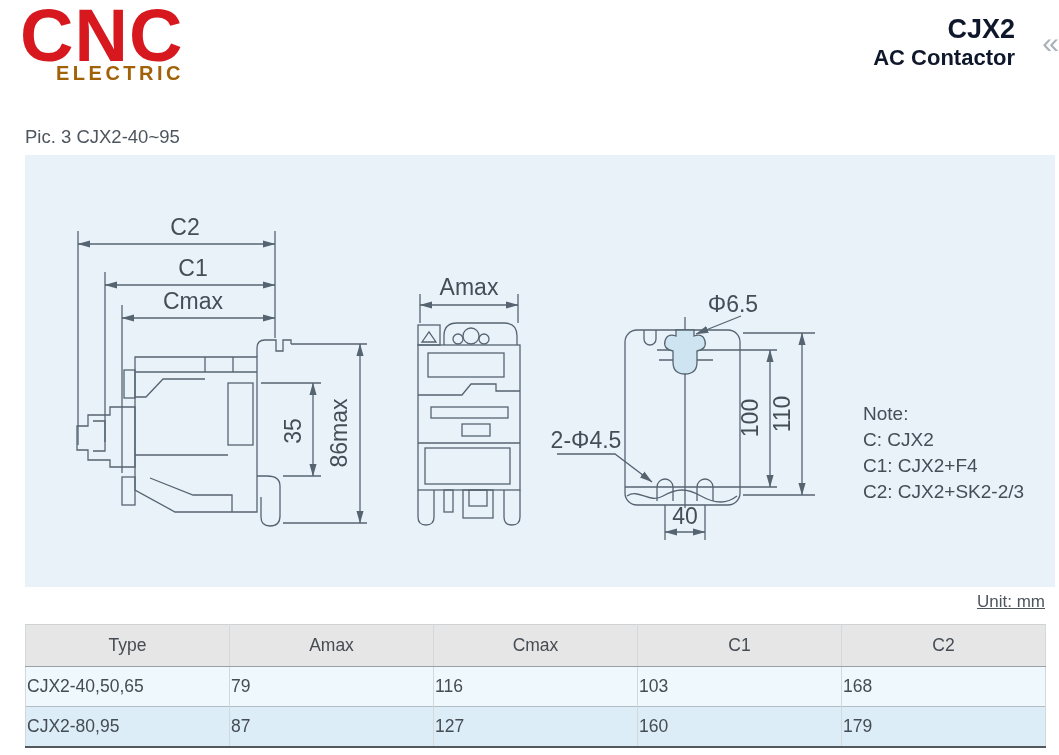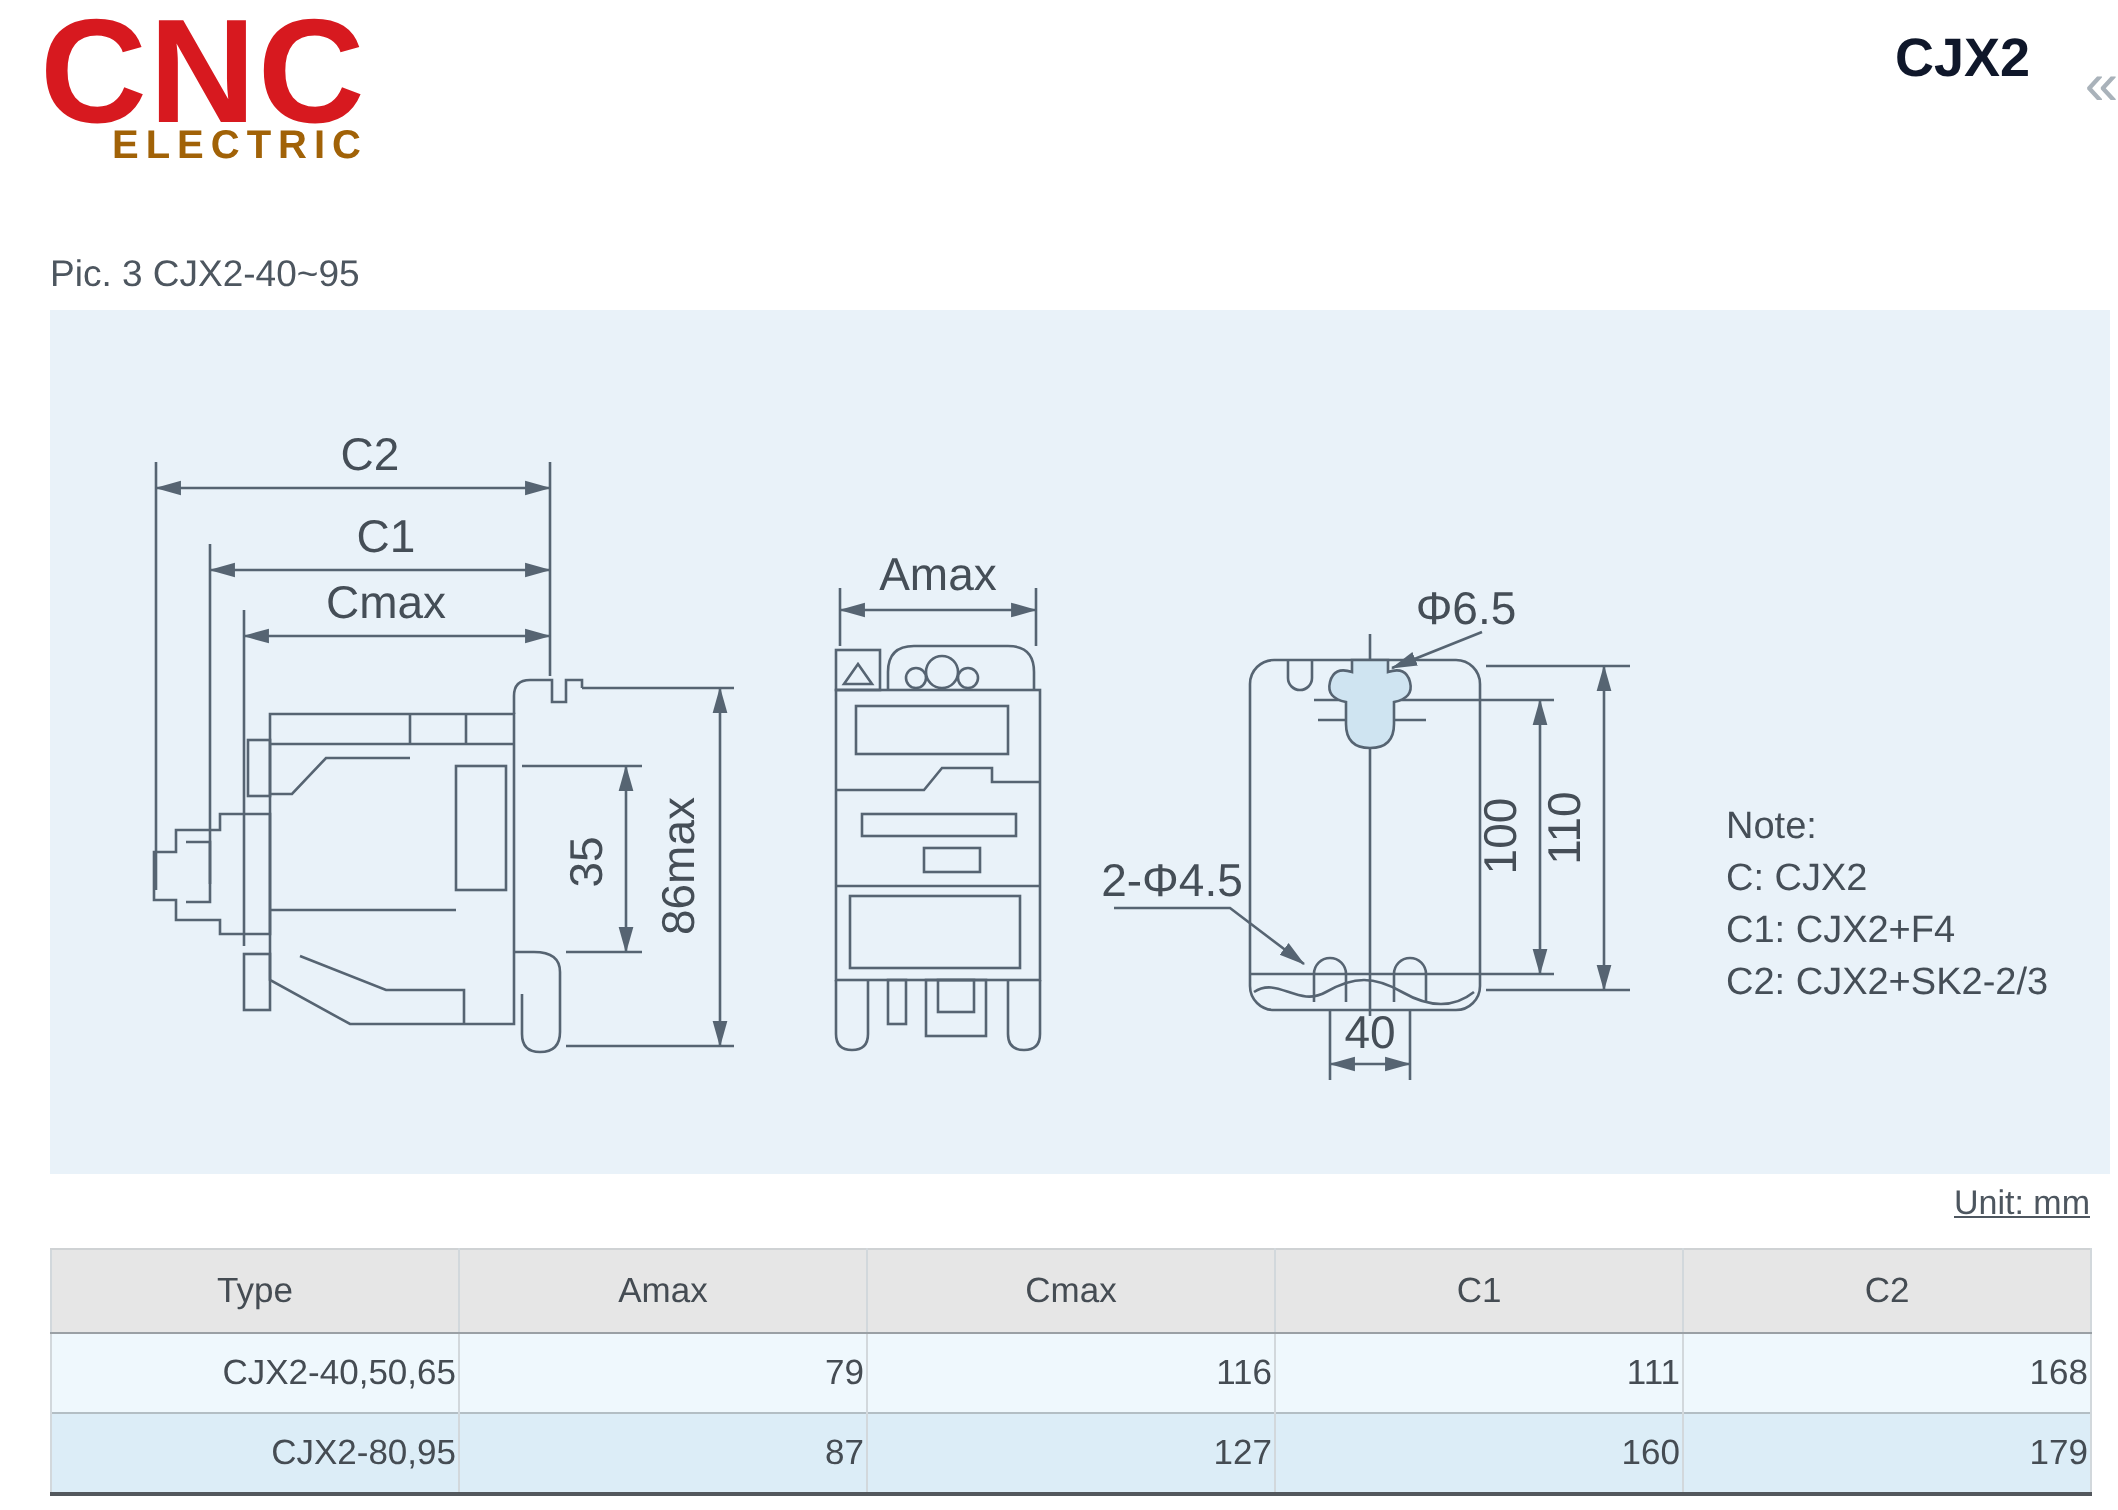--- a/index.html
+++ b/index.html
@@ -24,34 +24,35 @@
   .dimtext{font-family:"Liberation Sans", sans-serif;font-size:23px;fill:#454e57;stroke:none;text-anchor:middle;}
   .keyhole{fill:#cfe4f1;stroke:#566472;stroke-width:1.3;}
   .note{position:absolute;left:838px;top:246px;font-size:19px;line-height:26px;color:#454e57;}
   
   .unit{position:absolute;right:14px;top:592px;font-size:17px;color:#4d565f;text-decoration:underline;}
   
   table.dims{position:absolute;left:25px;top:624px;width:1021px;border-collapse:collapse;table-layout:fixed;
     font-size:17.5px;color:#454c53;}
   table.dims th{background:#e6e6e6;height:39px;font-weight:400;
     border-top:1px solid #cfd2d4;border-bottom:1px solid #9aa0a5;}
-  table.dims td{height:37px;text-align:right;}
+  table.dims td{height:37px;text-align:left;}
   table.dims th,table.dims td{border-left:1px solid #d2d8dc;border-right:1px solid #d2d8dc;}
   table.dims tbody tr.r1{background:#eff8fd;}
   table.dims tbody tr.r2{background:#dcedf7;border-top:1px solid #b3bec4;border-bottom:2px solid #53585d;}
 </style>
 </head>
 <body>
 
 <div class="logo">
   <div class="logo-cnc">CNC</div>
   <div class="logo-sub">ELECTRIC</div>
 </div>
 <div class="title-block">
   <div class="title-code">CJX2</div>
+  <div class="title-name">AC Contactor</div>
 </div>
 <div class="chevrons">«</div>
 
 <div class="caption">Pic. 3  CJX2-40~95</div>
 
 <div class="panel">
   <svg width="1030" height="432" viewBox="0 0 1030 432">
     <defs>
       <marker id="arr" viewBox="0 0 12 8" refX="11.5" refY="4" markerWidth="13" markerHeight="8.7" orient="auto-start-reverse" markerUnits="userSpaceOnUse">
         <path d="M0,0.6 L12,4 L0,7.4 Z" fill="#566472"></path>
@@ -177,21 +178,21 @@
       <th>Cmax</th>
       <th>C1</th>
       <th>C2</th>
     </tr>
   </thead>
   <tbody>
     <tr class="r1">
       <td>CJX2-40,50,65</td>
       <td>79</td>
       <td>116</td>
-      <td>111</td>
+      <td>103</td>
       <td>168</td>
     </tr>
     <tr class="r2">
       <td>CJX2-80,95</td>
       <td>87</td>
       <td>127</td>
       <td>160</td>
       <td>179</td>
     </tr>
   </tbody>

